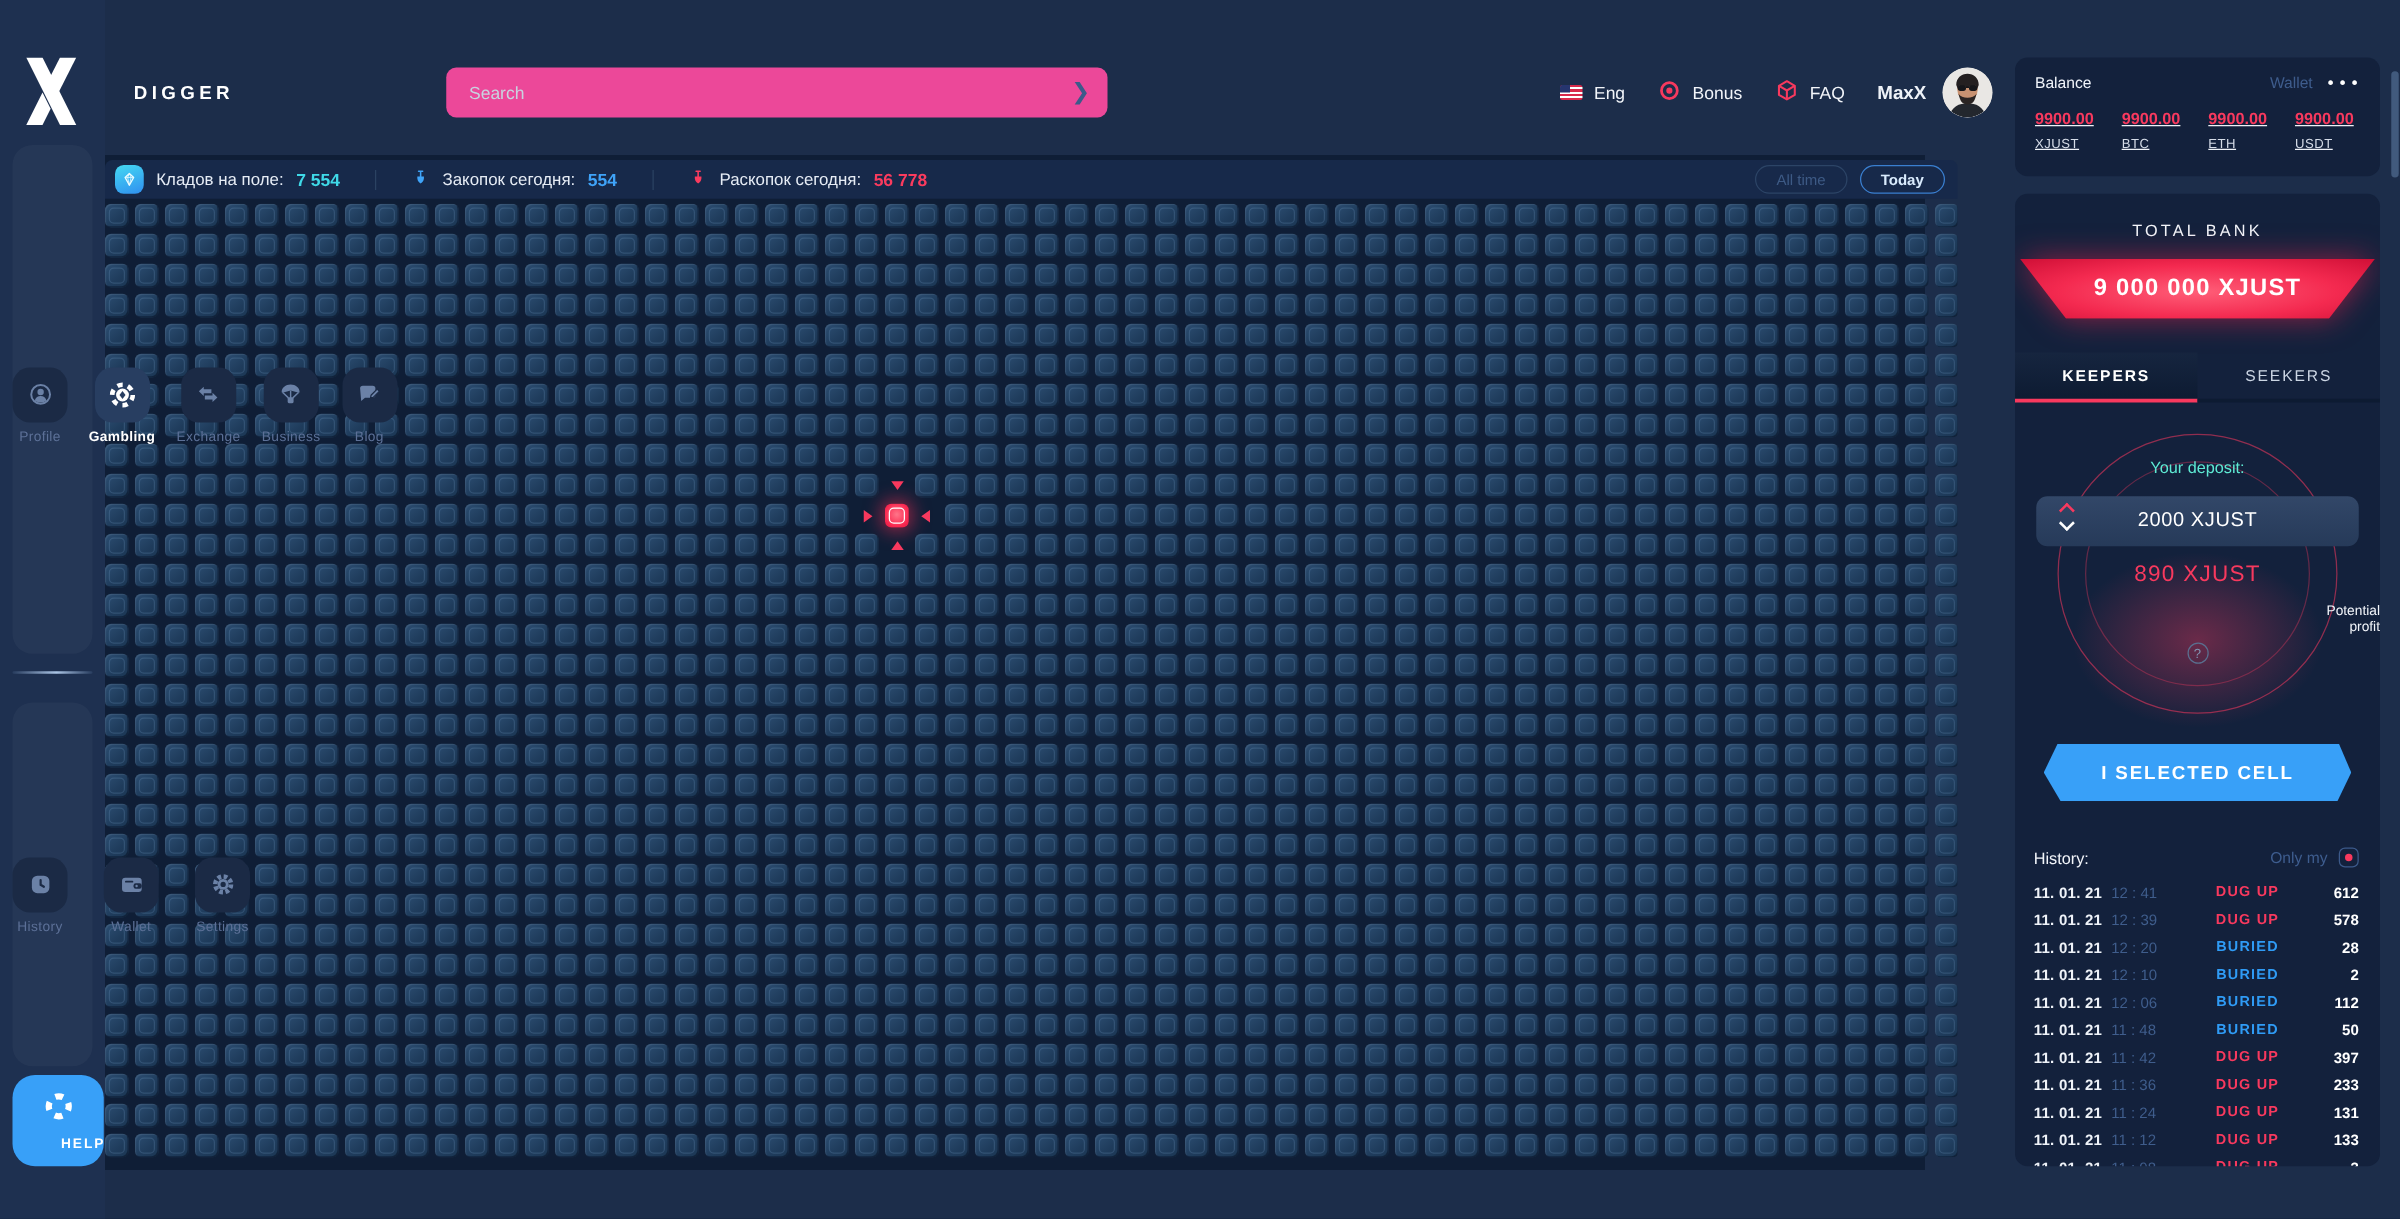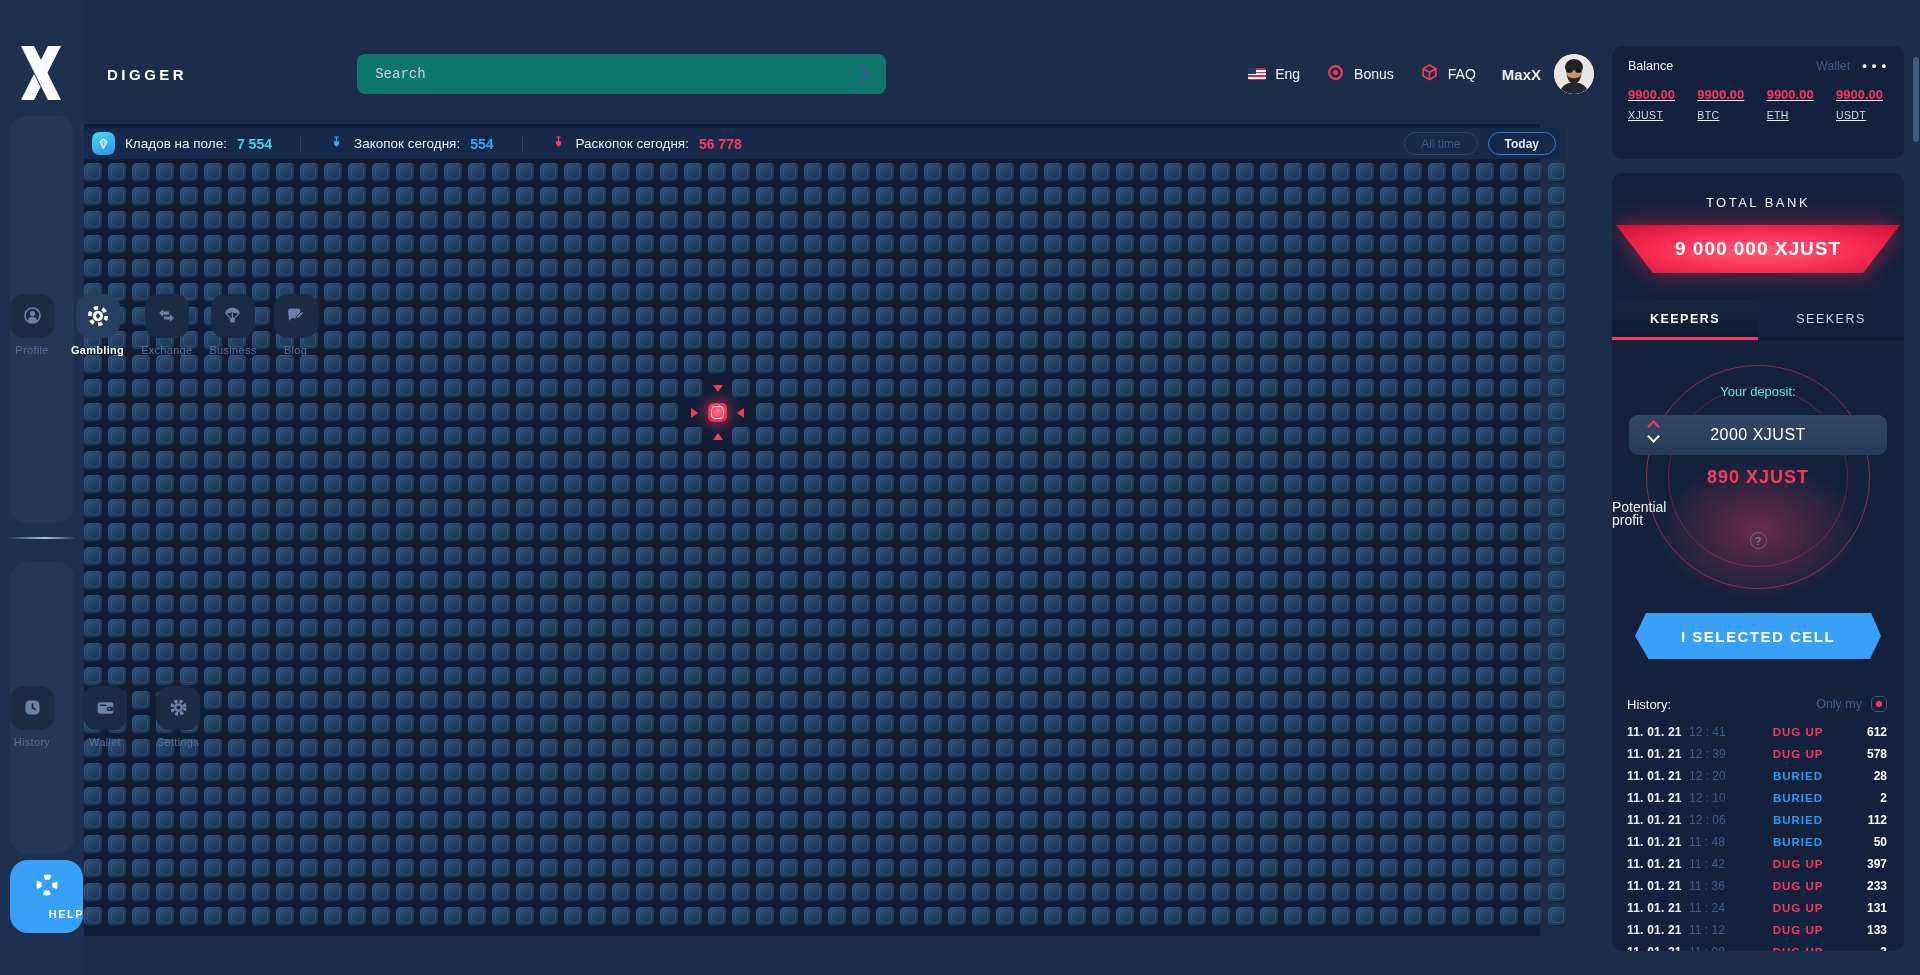--- a/index.html
+++ b/index.html
@@ -25,22 +25,22 @@
     background:linear-gradient(90deg,rgba(110,150,200,.12),rgba(195,222,255,.85) 55%,rgba(110,150,200,.12)); }
   .help-btn { position:absolute; left:10px; top:860px; width:73px; height:73px; border-radius:18px; background:#38a0f8;
     display:flex; flex-direction:column; align-items:center; justify-content:center; gap:7px; cursor:pointer; }
   .help-label { font-size:11px; font-weight:bold; letter-spacing:1.5px; color:#fff;padding-left:40px; }
 
   
   .topbar { position:absolute; left:84px; top:0; width:1522px; height:124px; display:flex; align-items:center;
             padding:24px 12px 0 23px; }
   .page-title { font-size:15px; font-weight:bold; letter-spacing:3.5px; color:#fff; }
   .search-wrap { position:relative; margin-left:170px; width:529px; height:40px; }
-  .search-wrap input { width:100%; height:100%; background:#0f766e; border:none; outline:none; border-radius:8px;
-    color:#e8edf5; font-size:14px; padding:0 40px 0 18px; font-family:Liberation Mono, monospace; }
+  .search-wrap input { width:100%; height:100%; background:#ec4899; border:none; outline:none; border-radius:8px;
+    color:#e8edf5; font-size:14px; padding:0 40px 0 18px; font-family:Liberation Sans, sans-serif; }
   .search-wrap input::placeholder { color:#c9d2e0; opacity:1; }
   .search-go { position:absolute; right:14px; top:8px; font-size:18px; color:#3c5a8a; cursor:pointer; line-height:22px; }
   .top-right { margin-left:auto; display:flex; align-items:center; }
   .top-link { display:flex; align-items:center; gap:9px; font-size:14px; color:#f2f5fa; cursor:pointer; }
   .top-link + .top-link { margin-left:26px; }
   .flag { width:18px; height:12px; border-radius:2px; position:relative; overflow:hidden;
     background:repeating-linear-gradient(180deg,#d8294a 0 1.8px,#ffffff 1.8px 3.6px); }
   .flag::before { content:''; position:absolute; left:0; top:0; width:8px; height:6px; background:#26356e; }
   .username { margin-left:26px; font-size:15px; font-weight:bold; cursor:pointer; }
   .avatar { margin-left:13px; width:40px; height:40px; border-radius:50%; overflow:hidden; background:#e9e7e4; cursor:pointer; flex:none; }
@@ -75,21 +75,21 @@
   .cell.ind { background:none; box-shadow:none; cursor:default; }
   .cell.ind::after { display:none; }
   .cell.ind::before { content:''; display:block; width:0; height:0; }
   .ind-down::before  { margin:6px auto 0;   border-left:5px solid transparent; border-right:5px solid transparent; border-top:7px solid #f8395e; }
   .ind-up::before    { margin:6px auto 0;   border-left:5px solid transparent; border-right:5px solid transparent; border-bottom:7px solid #f8395e; }
   .ind-right::before { margin:4.5px 0 0 7px; border-top:5px solid transparent; border-bottom:5px solid transparent; border-left:7px solid #f8395e; }
   .ind-left::before  { margin:4.5px 0 0 5px; border-top:5px solid transparent; border-bottom:5px solid transparent; border-right:7px solid #f8395e; }
 
   
   .rightcol { position:absolute; left:1606px; top:0; width:314px; height:975px; padding:0 16px 0 6px; }
-  .balance-card { margin-top:46px; height:113px; background:#13213c; border-radius:10px; padding:13px 16px 0; }
+  .balance-card { margin-top:46px; height:95px; background:#13213c; border-radius:10px; padding:13px 16px 0; }
   .balance-head { display:flex; align-items:center; }
   .balance-title { font-size:12.5px; color:#f0f4fa; }
   .wallet-link { margin-left:auto; font-size:12.5px; color:#3e5c8c; cursor:pointer; }
   .dots { margin-left:12px; color:#ffffff; font-size:13px; font-weight:bold; letter-spacing:2px; cursor:pointer; line-height:10px; }
   .balance-row { display:flex; justify-content:space-between; margin-top:14px; }
   .bal-item { min-width:52px;text-decoration:underline; }
   .bal-value { color:#f8395e; font-weight:bold; font-size:13px; }
   .bal-cur { margin-top:7px; font-size:10.5px; color:#d5dce8; letter-spacing:.4px; }
 
   .main-card { margin-top:14px; height:778px; background:#13213c; border-radius:10px; position:relative; overflow:hidden; }
@@ -112,22 +112,22 @@
     background:radial-gradient(closest-side,rgba(248,57,94,.38),rgba(248,57,94,0)); }
   .dep-label { position:relative; padding-top:44px; text-align:center; font-size:13px; color:#5eead4; }
   .dep-box { position:relative; margin:16px auto 0; width:258px; height:40px; border-radius:9px;
     background:linear-gradient(180deg,#324768,#263a59); display:flex; align-items:center; }
   .stepper { position:absolute; left:19px; top:6px; display:flex; flex-direction:column; gap:2px; }
   .chev { width:12px; height:9px; cursor:pointer; position:relative; }
   .chev::before { content:''; position:absolute; left:1px; top:1px; width:7px; height:7px; border:2px solid; border-bottom:none; border-right:none; }
   .chev.up::before { transform:rotate(45deg); border-color:#f8395e; }
   .chev.down::before { transform:rotate(225deg); border-color:#ffffff; top:0; }
   .dep-value { width:100%; text-align:center; font-size:16px; color:#fff; letter-spacing:.5px; cursor:text; }
-  .profit-value { position:relative; margin-top:12px; text-align:center; font-size:18px; font-weight:bold; letter-spacing:1px; color:#f8395e; }
-  .profit-label { position:relative; margin-top:13px; text-align:left; font-size:14px; line-height:13px; color:#f2f5fa; }
+  .profit-value { position:relative; margin-top:12px; text-align:center; font-size:18px; font-weight:normal; letter-spacing:1px; color:#f8395e; }
+  .profit-label { position:relative; margin-top:13px; text-align:right; font-size:11px; line-height:13px; color:#f2f5fa; }
   .q-icon { position:relative; margin:5px auto 0; width:17px; height:17px; border:1px solid #5a6f8f; border-radius:50%;
     color:#8195b3; font-size:10.5px; display:flex; align-items:center; justify-content:center; cursor:pointer; }
   .cta-btn { margin:7px auto 0; width:246px; height:46px; background:#38a0f8; border:none; cursor:pointer;
     clip-path:polygon(0 50%,4.5% 0,96% 0,100% 50%,95.5% 100%,5.5% 100%);
     color:#fff; font-family:inherit; font-size:15px; font-weight:bold; letter-spacing:1.5px; display:block; }
 
   .history-head { margin:37px 17px 0 15px; display:flex; align-items:center; }
   .history-title { font-size:13px; color:#f2f5fa; }
   .onlymy { margin-left:auto; display:flex; align-items:center; gap:9px; cursor:pointer; }
   .onlymy-label { font-size:12.5px; color:#3e5d8f; }

